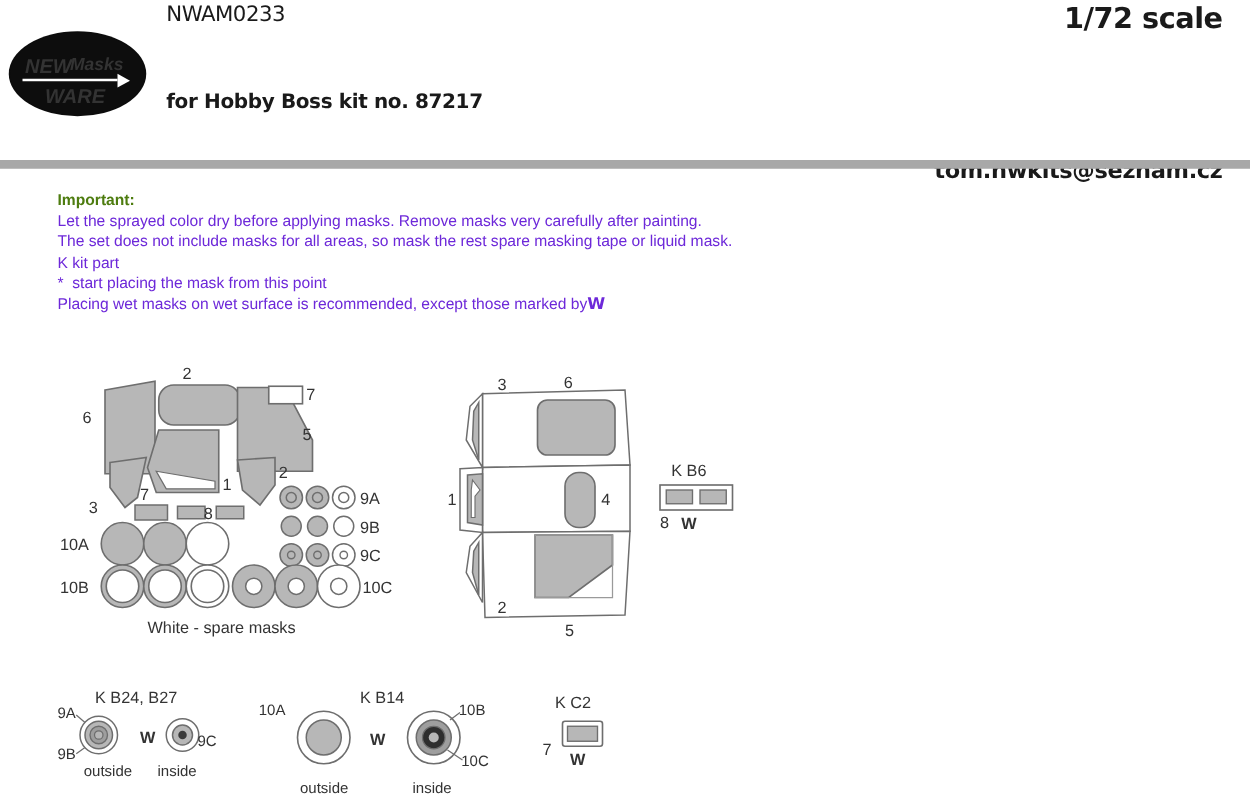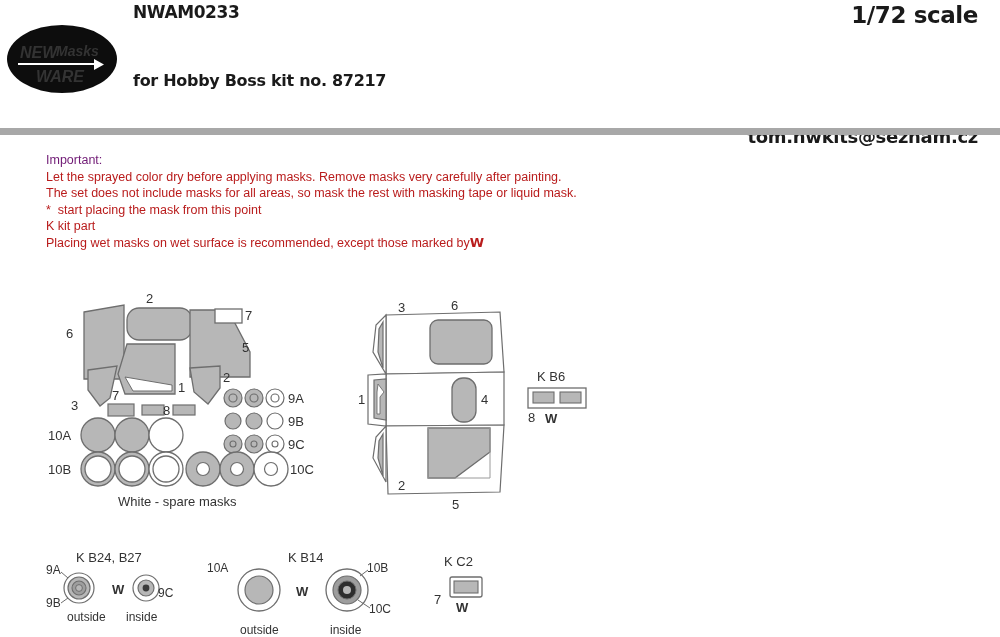--- a/index.html
+++ b/index.html
@@ -13,21 +13,21 @@
   
   .logo{
     position:absolute;left:8px;top:26px;width:108px;height:66px;
     background:#0d0d0d;border-radius:50%;
     box-shadow:0 0 0 1px #0d0d0d;
   }
   .logo svg{display:block;}
 
   .hdr-code{
     position:absolute;left:133px;top:2px;
-    font-size:17px;font-weight:bold;letter-spacing:-0.4px;
+    font-size:17px;font-weight:normal;letter-spacing:-0.4px;
     font-family:"DejaVu Sans", sans-serif;
   }
   .hdr-scale{
     position:absolute;right:22px;top:2px;
     font-size:23px;font-weight:bold;letter-spacing:-0.4px;
     font-family:"DejaVu Sans", sans-serif;
   }
   .hdr-l1{
     position:absolute;left:133px;top:36px;
     font-size:16px;font-weight:bold;letter-spacing:-0.3px;
@@ -51,24 +51,24 @@
     margin-top:22px;
   }
   .rule{
     position:absolute;left:0;top:128px;width:1000px;height:7px;
     background:#a8a8a8;
   }
 
   
   .imp{position:absolute;left:46px;top:152px;width:700px;}
   .imp .t{
-    font-size:12.5px;line-height:16.6px;color:#b91c1c;
+    font-size:12.5px;line-height:16.6px;color:#6d28d9;
     font-family:"Liberation Sans", sans-serif;white-space:pre;
   }
-  .imp .head{font-weight:normal;color:#701a75;}
+  .imp .head{font-weight:bold;color:#4d7c0f;}
   .wmark{font-weight:bold;font-family:"DejaVu Sans",sans-serif;font-size:13px;}
 
   
   .diagram{position:absolute;left:0;top:0;width:1000px;height:637px;}
   svg text{font-family:"Liberation Sans", sans-serif;fill:#333;}
 </style>
 </head>
 <body>
 
 <div class="sheet">
@@ -88,23 +88,23 @@
 
   <div class="hdr-code">NWAM0233</div>
   <div class="hdr-scale">1/72 scale</div>
   <div class="hdr-l2">for Hobby Boss kit no. 87217</div>
   <div class="hdr-mail">tom.nwkits@seznam.cz</div>
   <div class="rule"></div>
 
   <div class="imp">
     <div class="t head">Important:</div>
     <div class="t">Let the sprayed color dry before applying masks. Remove masks very carefully after painting.</div>
-    <div class="t">The set does not include masks for all areas, so mask the rest with masking tape or liquid mask.</div>
+    <div class="t">The set does not include masks for all areas, so mask the rest spare masking tape or liquid mask.</div>
+    <div class="t">K kit part</div>
     <div class="t">*  start placing the mask from this point</div>
-    <div class="t">K kit part</div>
     <div class="t"><span>Placing wet masks on wet surface is recommended, except those marked by</span><span class="wmark">W</span></div>
   </div>
 
   <svg class="diagram" viewBox="0 0 1000 637">
 
     <g>
 
       <path d="M84,312 L124,305 L124,379 L84,379 Z" fill="#b7b7b7" stroke="#6e6e6e" stroke-width="1.3"></path>
       <text x="66" y="338" font-size="13">6</text>
 

